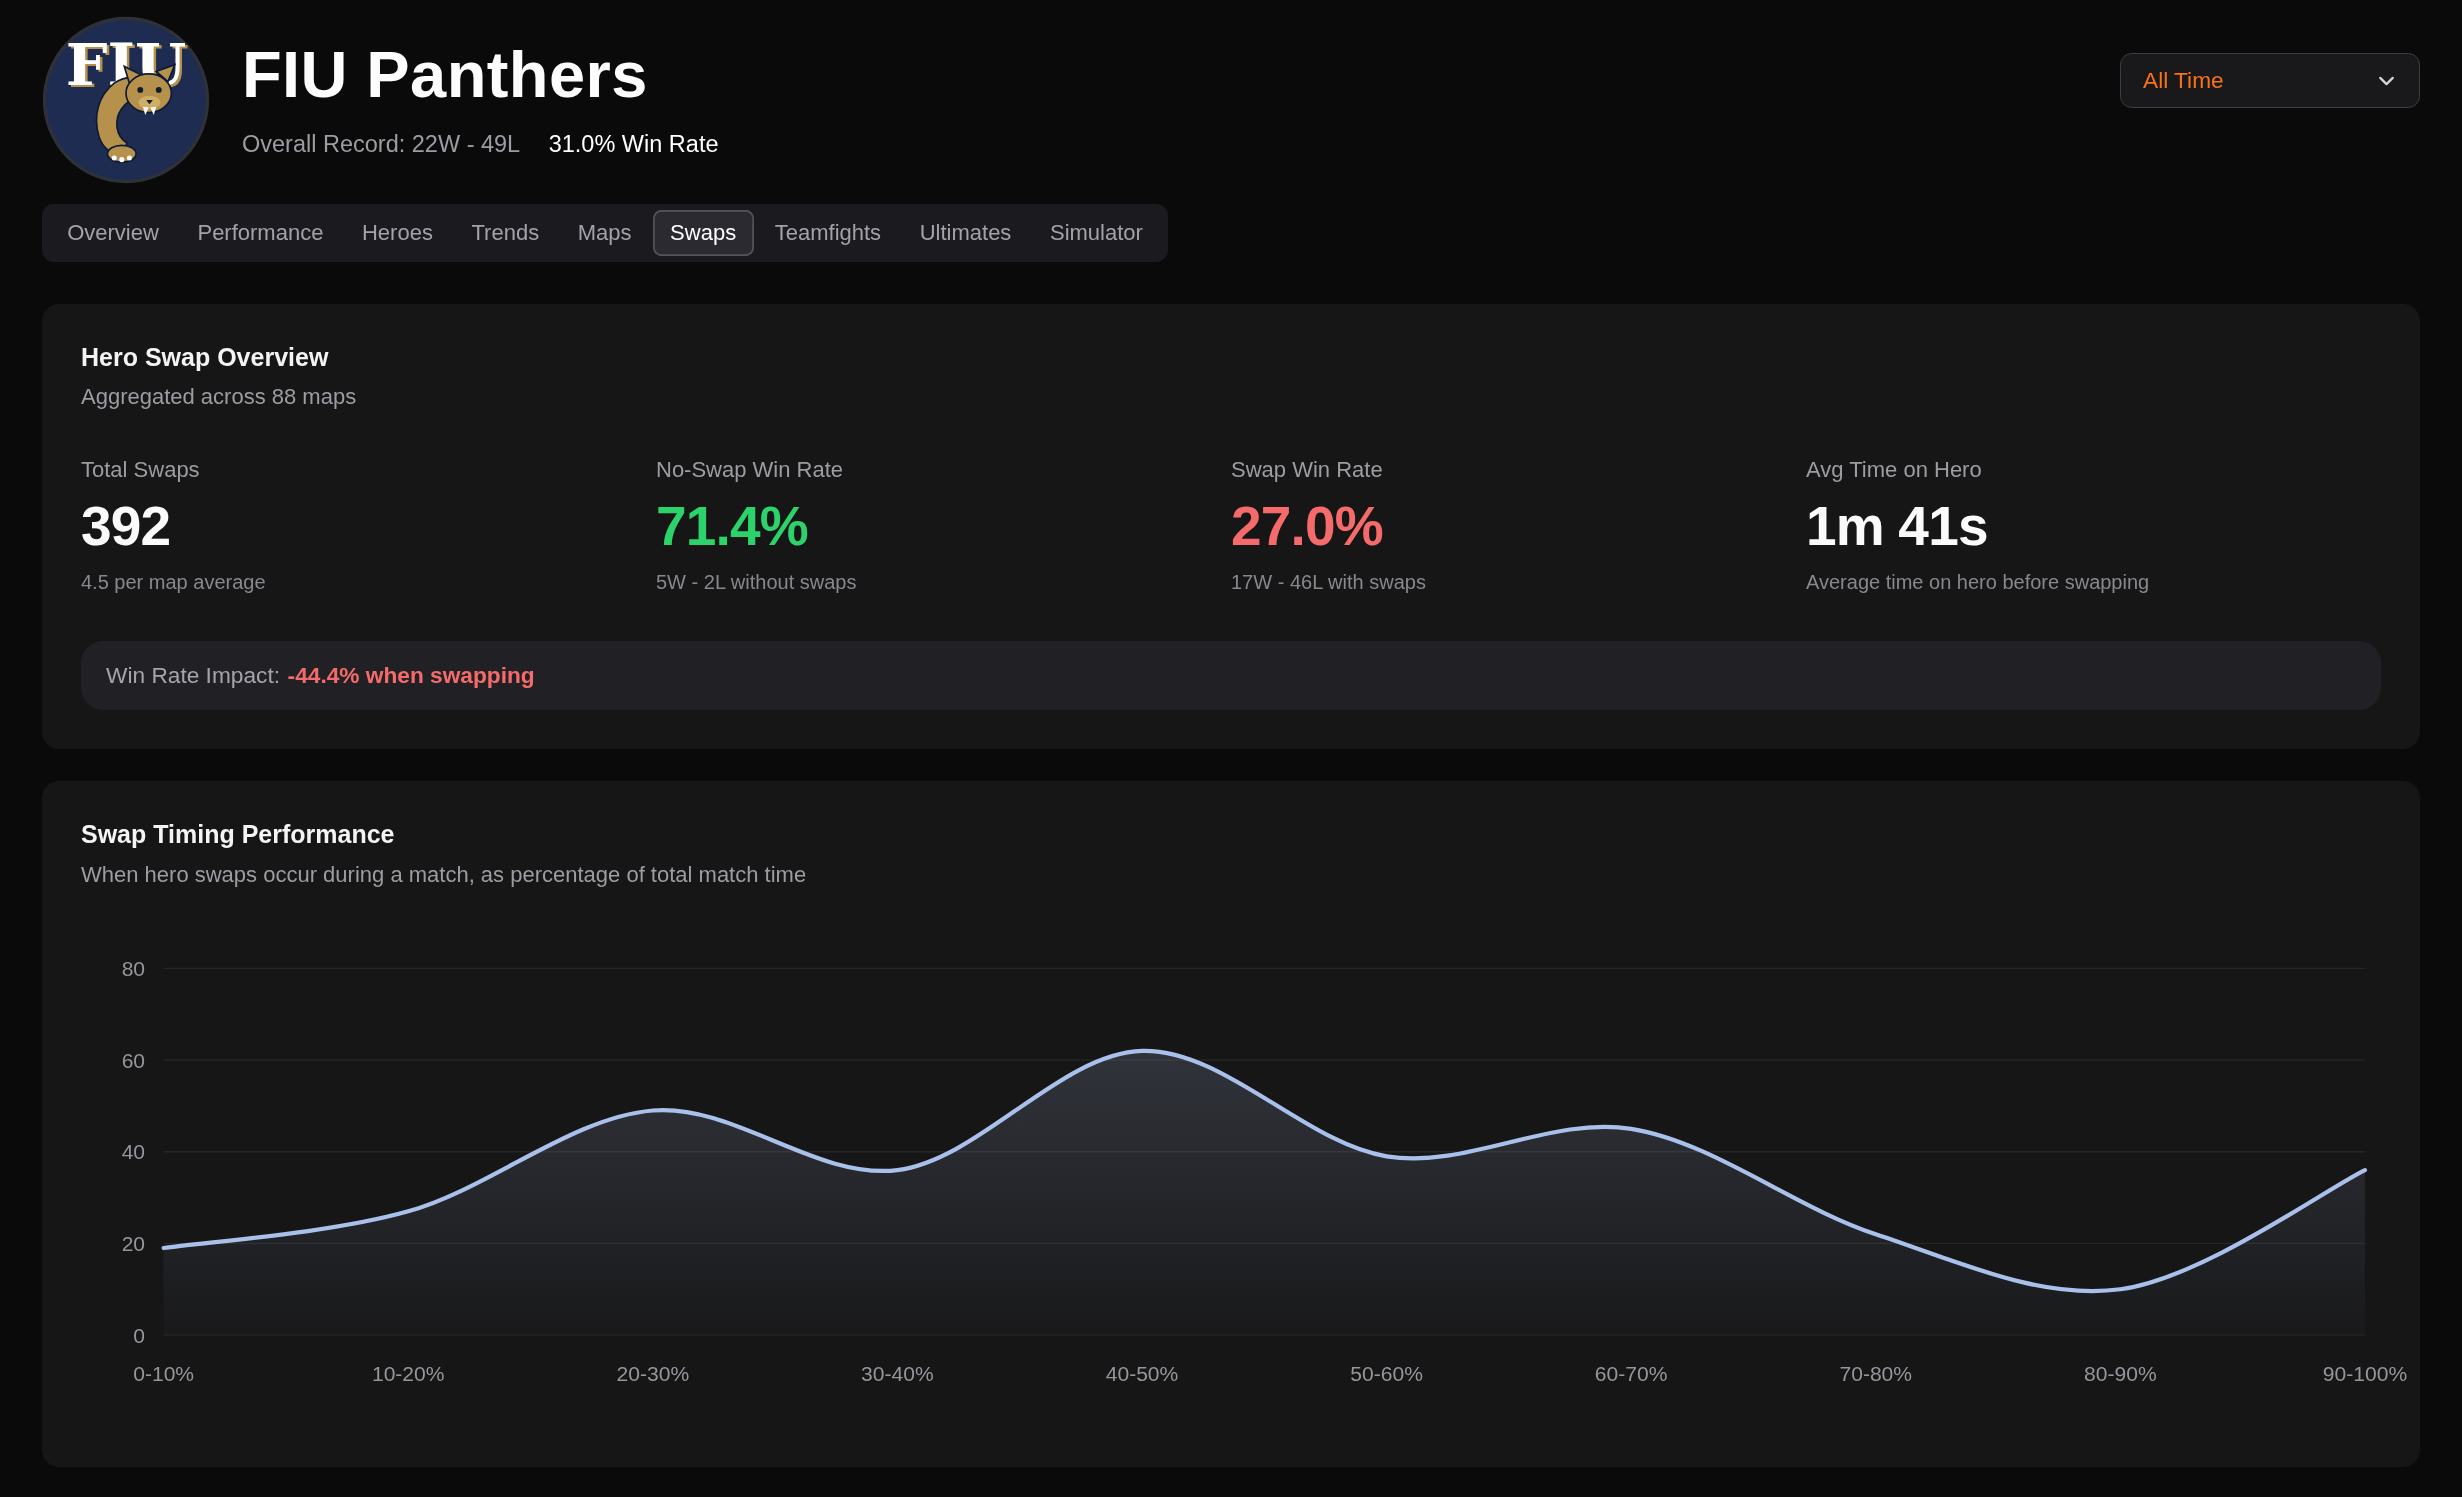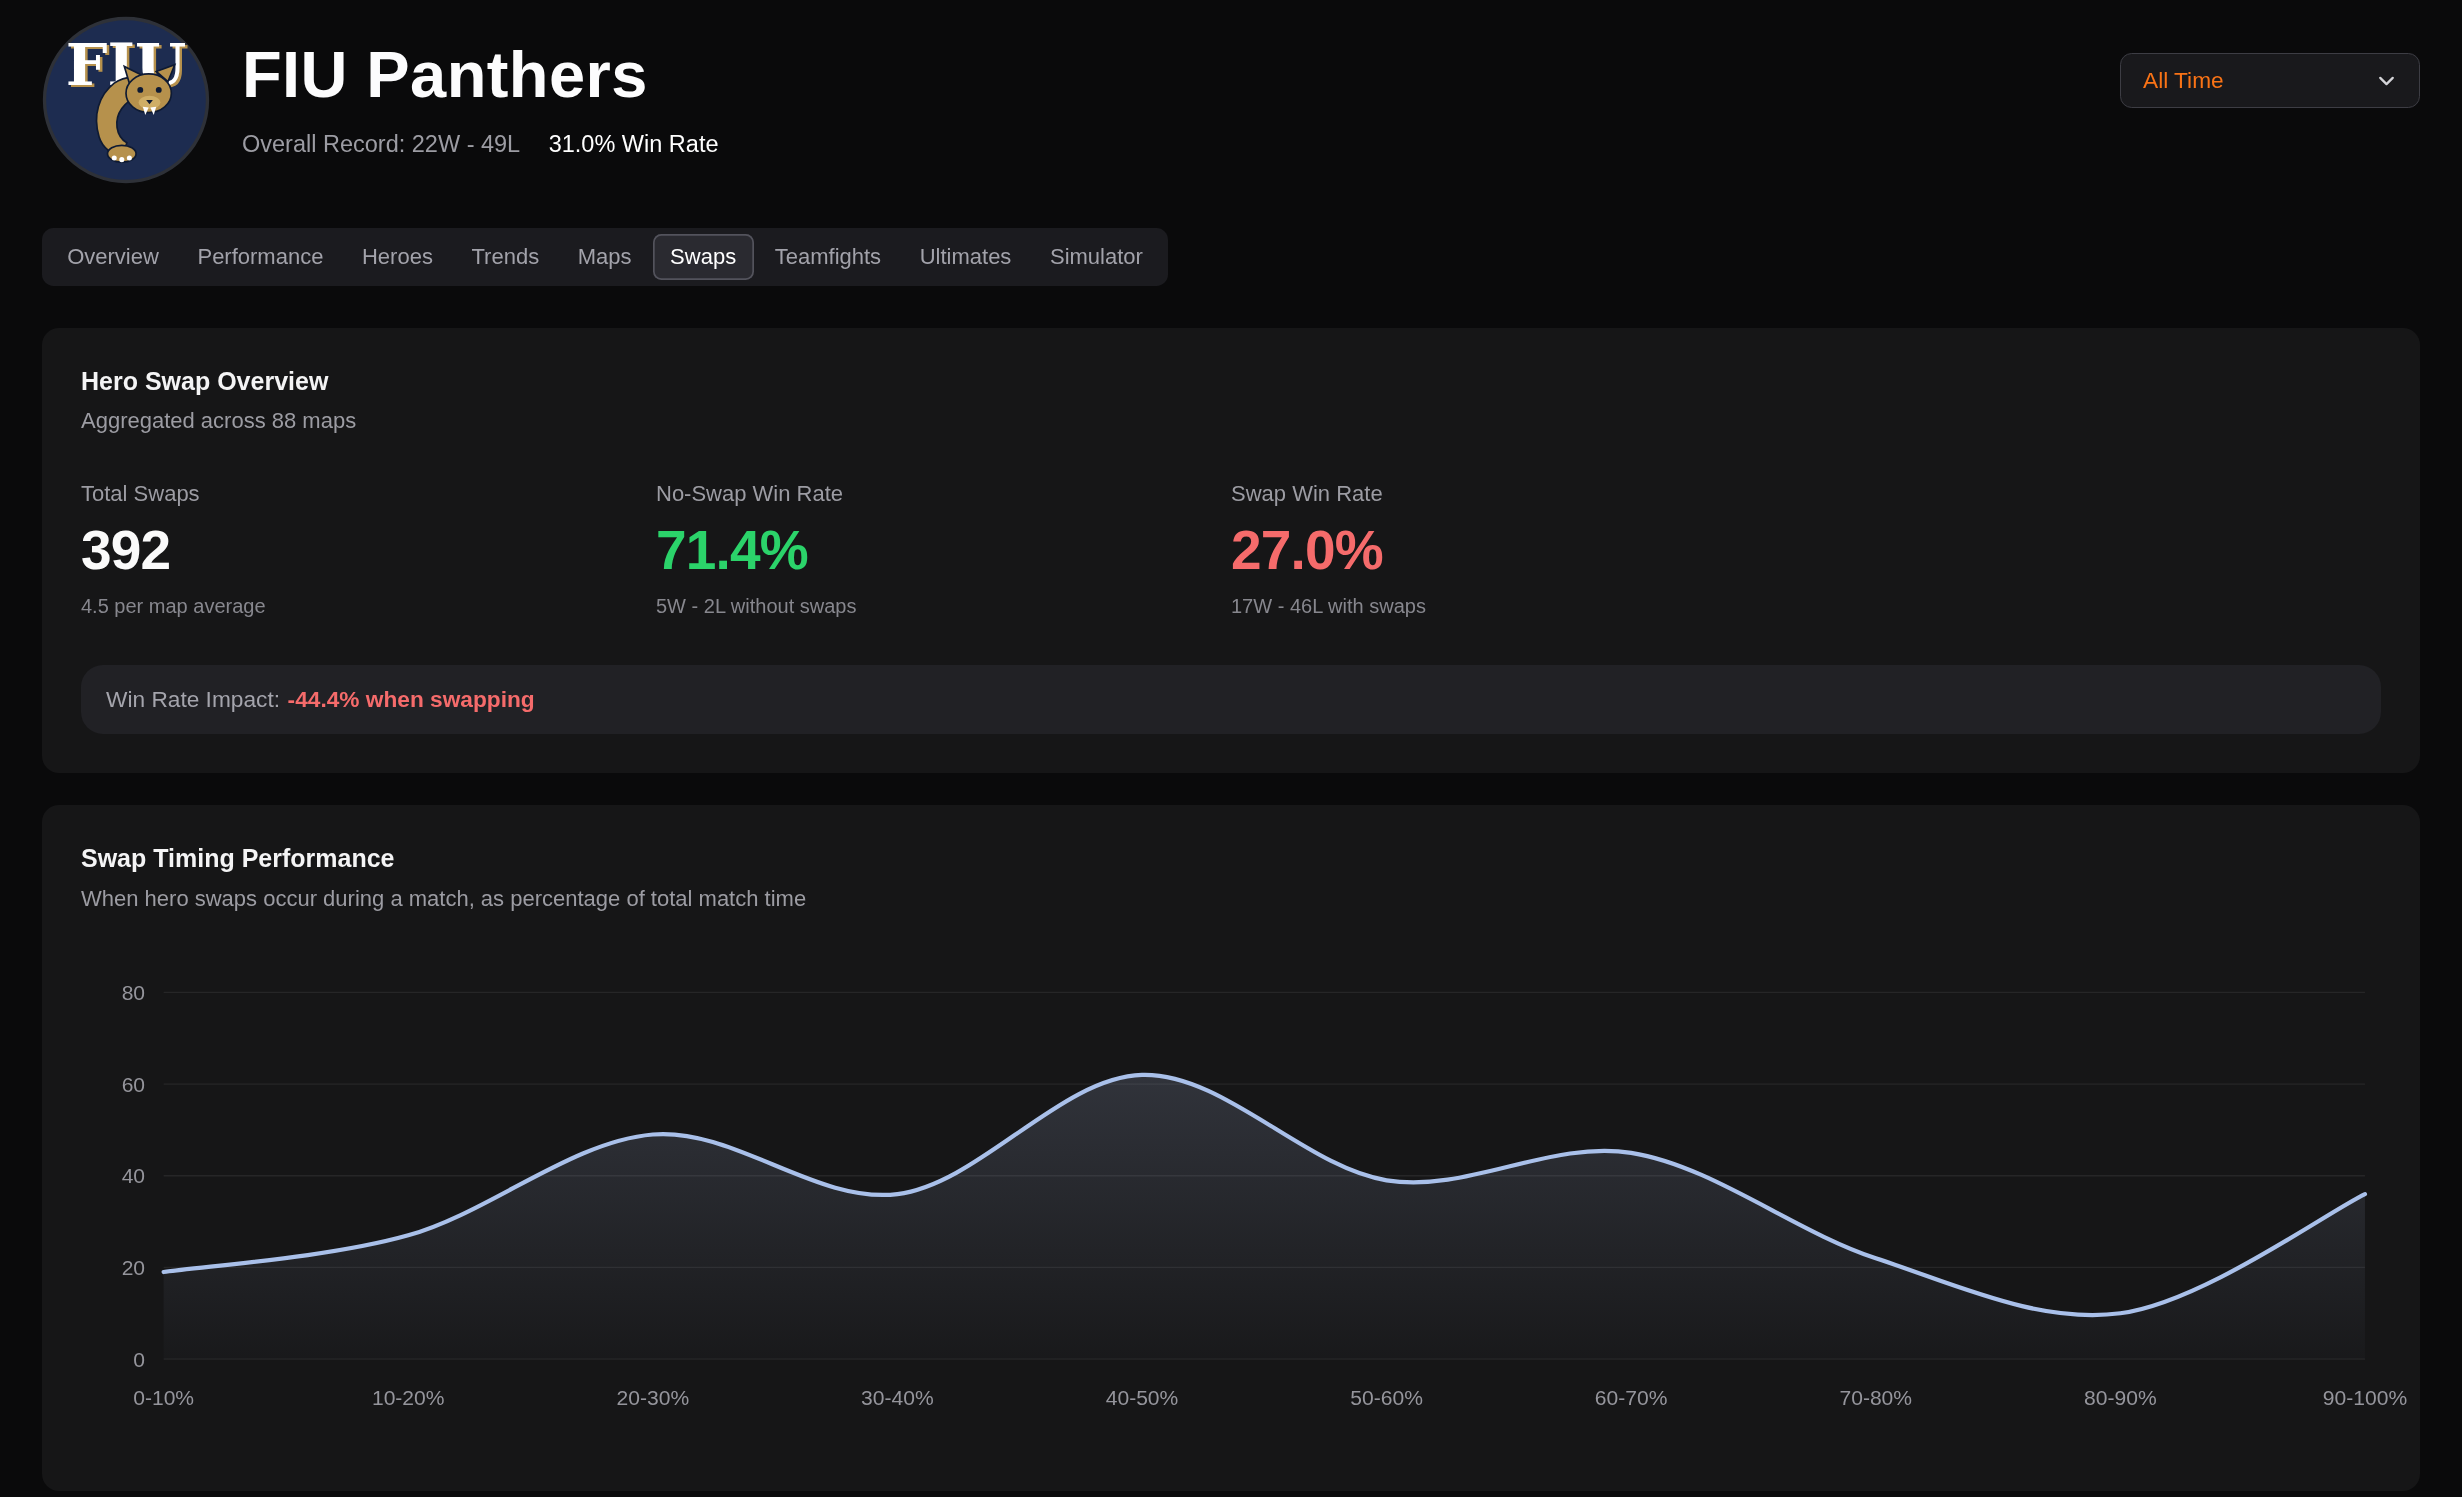--- a/index.html
+++ b/index.html
@@ -10,21 +10,21 @@
   .header{display:flex;justify-content:space-between;align-items:flex-start;}
   .header-left{display:flex;align-items:flex-start;}
   .logo{width:168px;height:168px;flex:0 0 auto;}
   .team-info{margin-left:32px;padding-top:25px;}
   .team-name{font-size:65px;font-weight:bold;margin:0;line-height:1.05;letter-spacing:0.4px;color:#fcfcfd;}
   .record-row{margin-top:22px;font-size:23.5px;color:#9c9ca3;display:flex;align-items:baseline;gap:28.5px;}
   .win-rate{color:#ffffff;font-weight:normal;}
   .time-filter{margin-top:37px;width:300px;height:55px;background:#19191c;border:1.7px solid #3d3d44;border-radius:11.7px;display:flex;align-items:center;justify-content:space-between;padding:0 20px 0 22px;box-sizing:border-box;font-size:22.7px;color:#f97316;cursor:pointer;}
 
   
-  .tabbar{margin-top:44px;display:inline-flex;align-items:center;background:#1b1b1f;border-radius:11.7px;padding:5.9px 7.6px;gap:3.4px;}
+  .tabbar{margin-top:20px;display:inline-flex;align-items:center;background:#1b1b1f;border-radius:11.7px;padding:5.9px 7.6px;gap:3.4px;}
   .tab{font-size:22px;color:#a2a2aa;padding:10px 17.6px;border-radius:8.4px;cursor:pointer;white-space:nowrap;}
   .tab.active{background:#2a2a30;color:#ffffff;box-shadow:inset 0 0 0 1.7px #53535c;}
 
   
   .card{background:#161617;border-radius:17px;padding:39px;margin-top:42px;}
   .card + .card{margin-top:32px;}
   .card-title{font-size:25px;font-weight:bold;color:#f4f4f5;}
   .card-sub{font-size:22px;color:#9c9ca3;margin-top:12.6px;}
 
   
@@ -112,20 +112,25 @@
       <div class="stat">
         <div class="stat-label">No-Swap Win Rate</div>
         <div class="stat-value" style="color: rgb(43, 211, 106);">71.4%</div>
         <div class="stat-sub">5W - 2L without swaps</div>
       </div>
       <div class="stat">
         <div class="stat-label">Swap Win Rate</div>
         <div class="stat-value" style="color: rgb(245, 107, 107);">27.0%</div>
         <div class="stat-sub">17W - 46L with swaps</div>
       </div>
+      <div class="stat">
+        <div class="stat-label">Avg Time on Hero</div>
+        <div class="stat-value" style="color: rgb(250, 250, 250);">1m 41s</div>
+        <div class="stat-sub">Average time on hero before swapping</div>
+      </div>
     </div>
 
     <div class="banner">
       <span>Win Rate Impact:</span><strong style="color: rgb(245, 107, 107);">-44.4% when swapping</strong>
     </div>
   </div>
 
   
   <div class="card">
     <div class="card-title">Swap Timing Performance</div>

